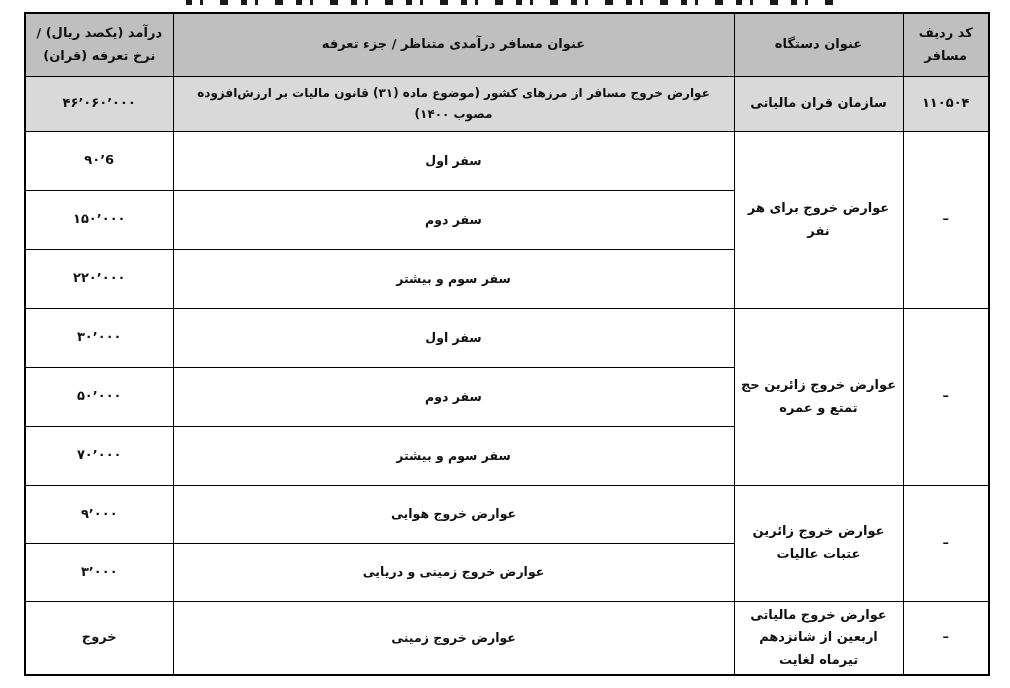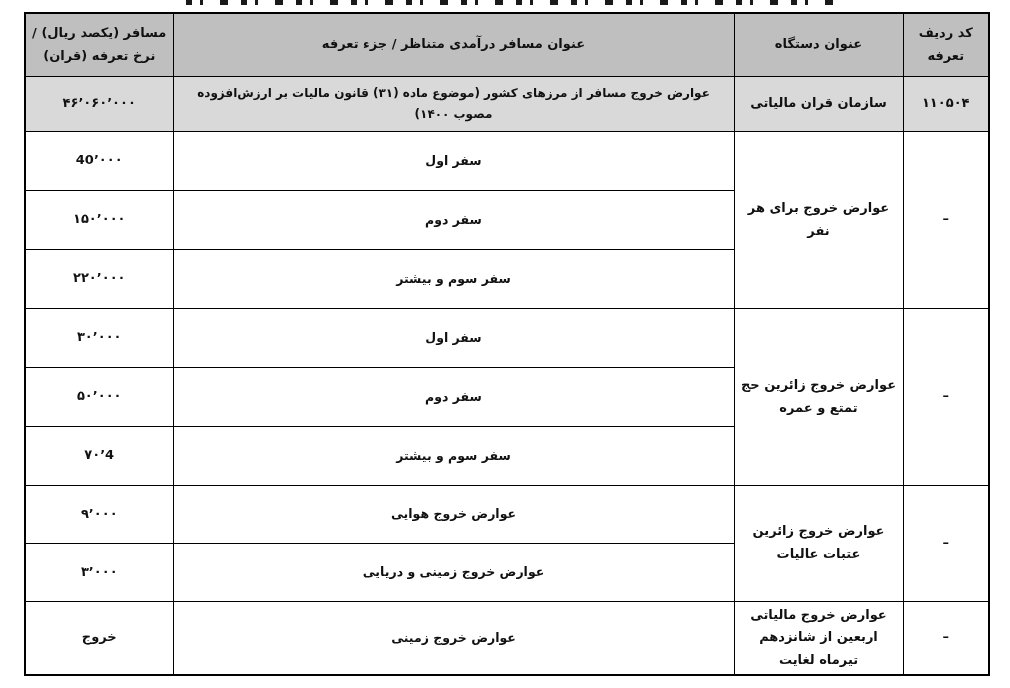--- a/index.html
+++ b/index.html
@@ -60,39 +60,39 @@
 
   <table class="tariff">
     <colgroup>
       <col style="width:86px">
       <col style="width:169px">
       <col style="width:561px">
       <col style="width:148px">
     </colgroup>
     <thead>
       <tr class="h-header">
-        <th>کد ردیف تعرفه</th>
+        <th>کد ردیف مسافر</th>
         <th>عنوان دستگاه</th>
         <th>عنوان مسافر درآمدی متناظر / جزء تعرفه</th>
-        <th>مسافر (یکصد ریال) / نرخ تعرفه (قران)</th>
+        <th>درآمد (یکصد ریال) / نرخ تعرفه (قران)</th>
       </tr>
     </thead>
     <tbody>
       <tr class="summary h-summary">
         <td class="cell-code">۱۱۰۵۰۴</td>
         <td class="cell-device">سازمان قران مالیاتی</td>
         <td class="cell-tariff">عوارض خروج مسافر از مرزهای کشور (موضوع ماده (۳۱) قانون مالیات بر ارزش‌افزوده مصوب ۱۴۰۰)</td>
         <td class="cell-amount">۴۶٬۰۶۰٬۰۰۰</td>
       </tr>
 
       <tr class="h-std">
         <td rowspan="3" class="cell-code">–</td>
         <td rowspan="3" class="cell-device">عوارض خروج برای هر نفر</td>
         <td class="cell-tariff">سفر اول</td>
-        <td class="cell-amount">40٬۰۰۰</td>
+        <td class="cell-amount">۹۰٬6</td>
       </tr>
       <tr class="h-std">
         <td class="cell-tariff">سفر دوم</td>
         <td class="cell-amount">۱۵۰٬۰۰۰</td>
       </tr>
       <tr class="h-std">
         <td class="cell-tariff">سفر سوم و بیشتر</td>
         <td class="cell-amount">۲۲۰٬۰۰۰</td>
       </tr>
 
@@ -101,21 +101,21 @@
         <td rowspan="3" class="cell-device">عوارض خروج زائرین حج تمتع و عمره</td>
         <td class="cell-tariff">سفر اول</td>
         <td class="cell-amount">۳۰٬۰۰۰</td>
       </tr>
       <tr class="h-std">
         <td class="cell-tariff">سفر دوم</td>
         <td class="cell-amount">۵۰٬۰۰۰</td>
       </tr>
       <tr class="h-std">
         <td class="cell-tariff">سفر سوم و بیشتر</td>
-        <td class="cell-amount">۷۰٬4</td>
+        <td class="cell-amount">۷۰٬۰۰۰</td>
       </tr>
 
       <tr class="h-short">
         <td rowspan="2" class="cell-code">–</td>
         <td rowspan="2" class="cell-device">عوارض خروج زائرین عتبات عالیات</td>
         <td class="cell-tariff">عوارض خروج هوایی</td>
         <td class="cell-amount">۹٬۰۰۰</td>
       </tr>
       <tr class="h-short">
         <td class="cell-tariff">عوارض خروج زمینی و دریایی</td>

